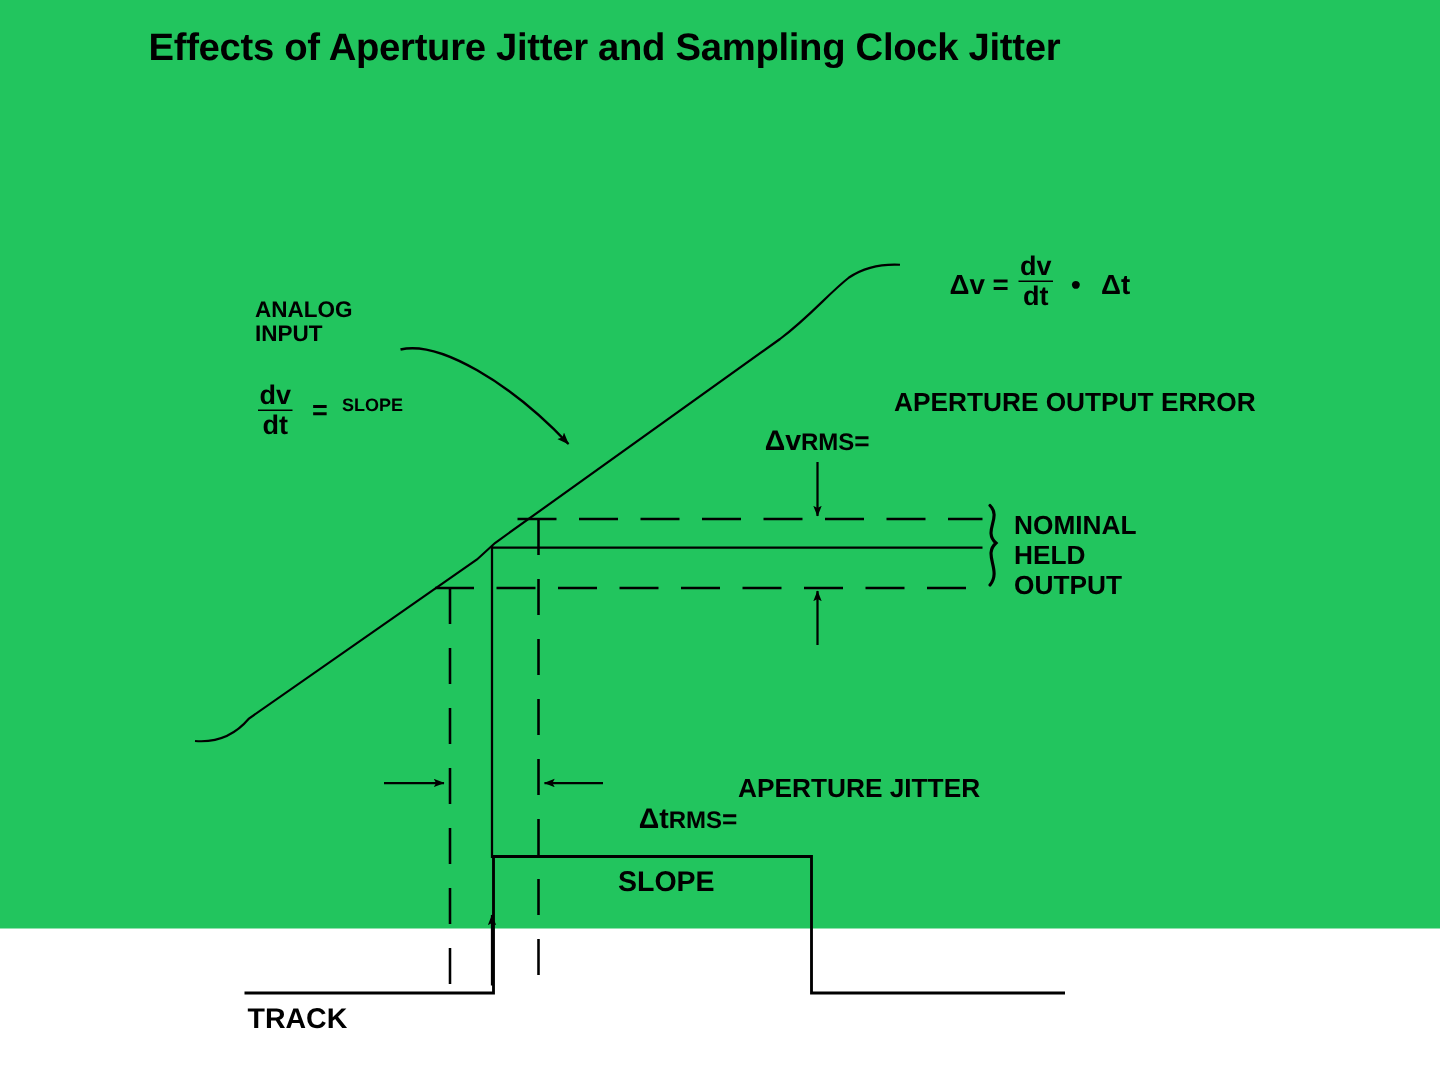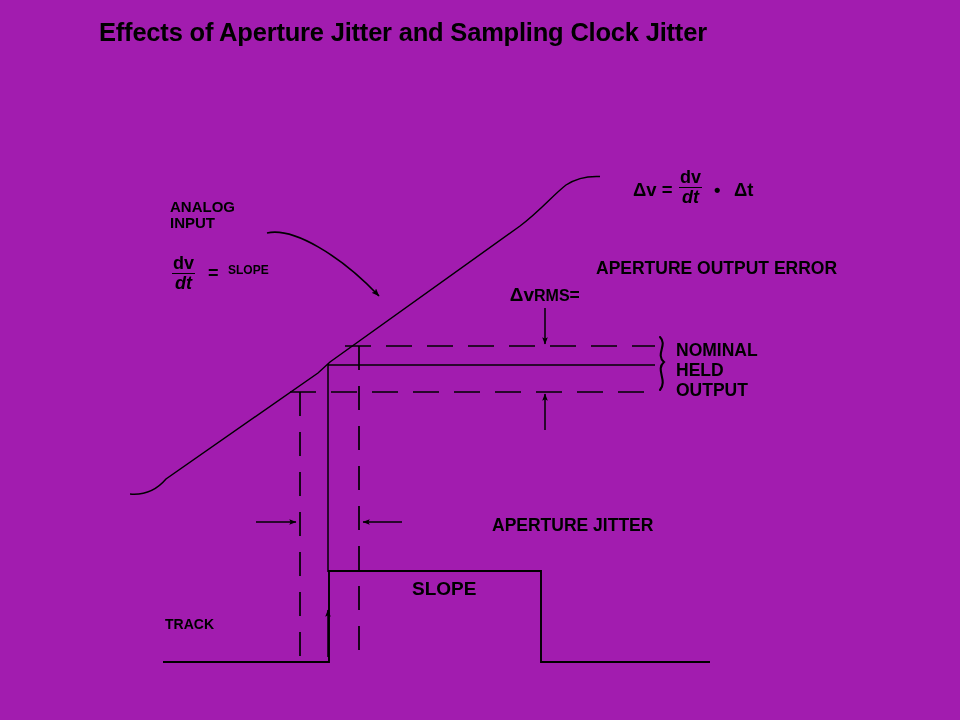--- a/index.html
+++ b/index.html
@@ -12,22 +12,22 @@
     height: 720px;
     position: relative;
     overflow: hidden;
     font-family: "Liberation Sans", sans-serif;
     color: #000000;
   }
   #slide {
     position: absolute;
     left: 0; top: 0;
     width: 960px;
-    height: 720px;
-    background: #a21caf;
+    height: 619px;
+    background: #22c55e;
   }
   #figure {
     position: absolute;
     left: 0; top: 0;
     width: 960px;
     height: 720px;
   }
   .lbl {
     position: absolute;
     white-space: pre;
@@ -60,22 +60,22 @@
     font-weight: bold;
   }
   #hold-label {
     left: 412px;
     top: 579px;
     font-size: 19px;
     font-weight: bold;
   }
   #track-label {
     left: 165px;
-    top: 617px;
-    font-size: 14px;
+    top: 670px;
+    font-size: 19px;
     font-weight: bold;
   }
   #nominal-held-output {
     left: 676px;
     top: 341px;
     font-size: 17.5px;
     font-weight: bold;
     line-height: 1.13;
   }
 
@@ -88,21 +88,20 @@
     line-height: 1.04;
   }
   .frac .num {
     display: block;
     border-bottom: 1.6px solid #000;
     padding: 0 1px 0px 1px;
   }
   .frac .den {
     display: block;
     padding: 0 1px;
-    font-style: italic;
   }
   #slope-frac { left: 172px; top: 254px; }
   #slope-eq {
     left: 208px; top: 264px;
     font-size: 18px; font-weight: bold;
   }
   #slope-word {
     left: 228px; top: 264px;
     font-size: 12px; font-weight: bold;
   }
@@ -195,20 +194,23 @@
     <span class="den">dt</span>
   </div>
   <div class="lbl" id="dv-dot">•</div>
   <div class="lbl" id="dv-dt-right">Δt</div>
 
   <div class="sub-expr" id="dvrms">
     <span class="base">Δv</span><span class="sub">RMS</span><span class="eqs">=</span>
   </div>
   <div class="lbl" id="aperture-jitter-error">APERTURE OUTPUT ERROR</div>
 
+  <div class="sub-expr" id="dtrms">
+    <span class="base">Δt</span><span class="sub">RMS</span><span class="eqs">=</span>
+  </div>
   <div class="lbl" id="aperture-jitter">APERTURE JITTER</div>
 
   <div class="lbl" id="nominal-held-output">NOMINAL
 HELD
 OUTPUT</div>
 
   <div class="lbl" id="hold-label">SLOPE</div>
 
   <div class="lbl" id="track-label">TRACK</div>
 

